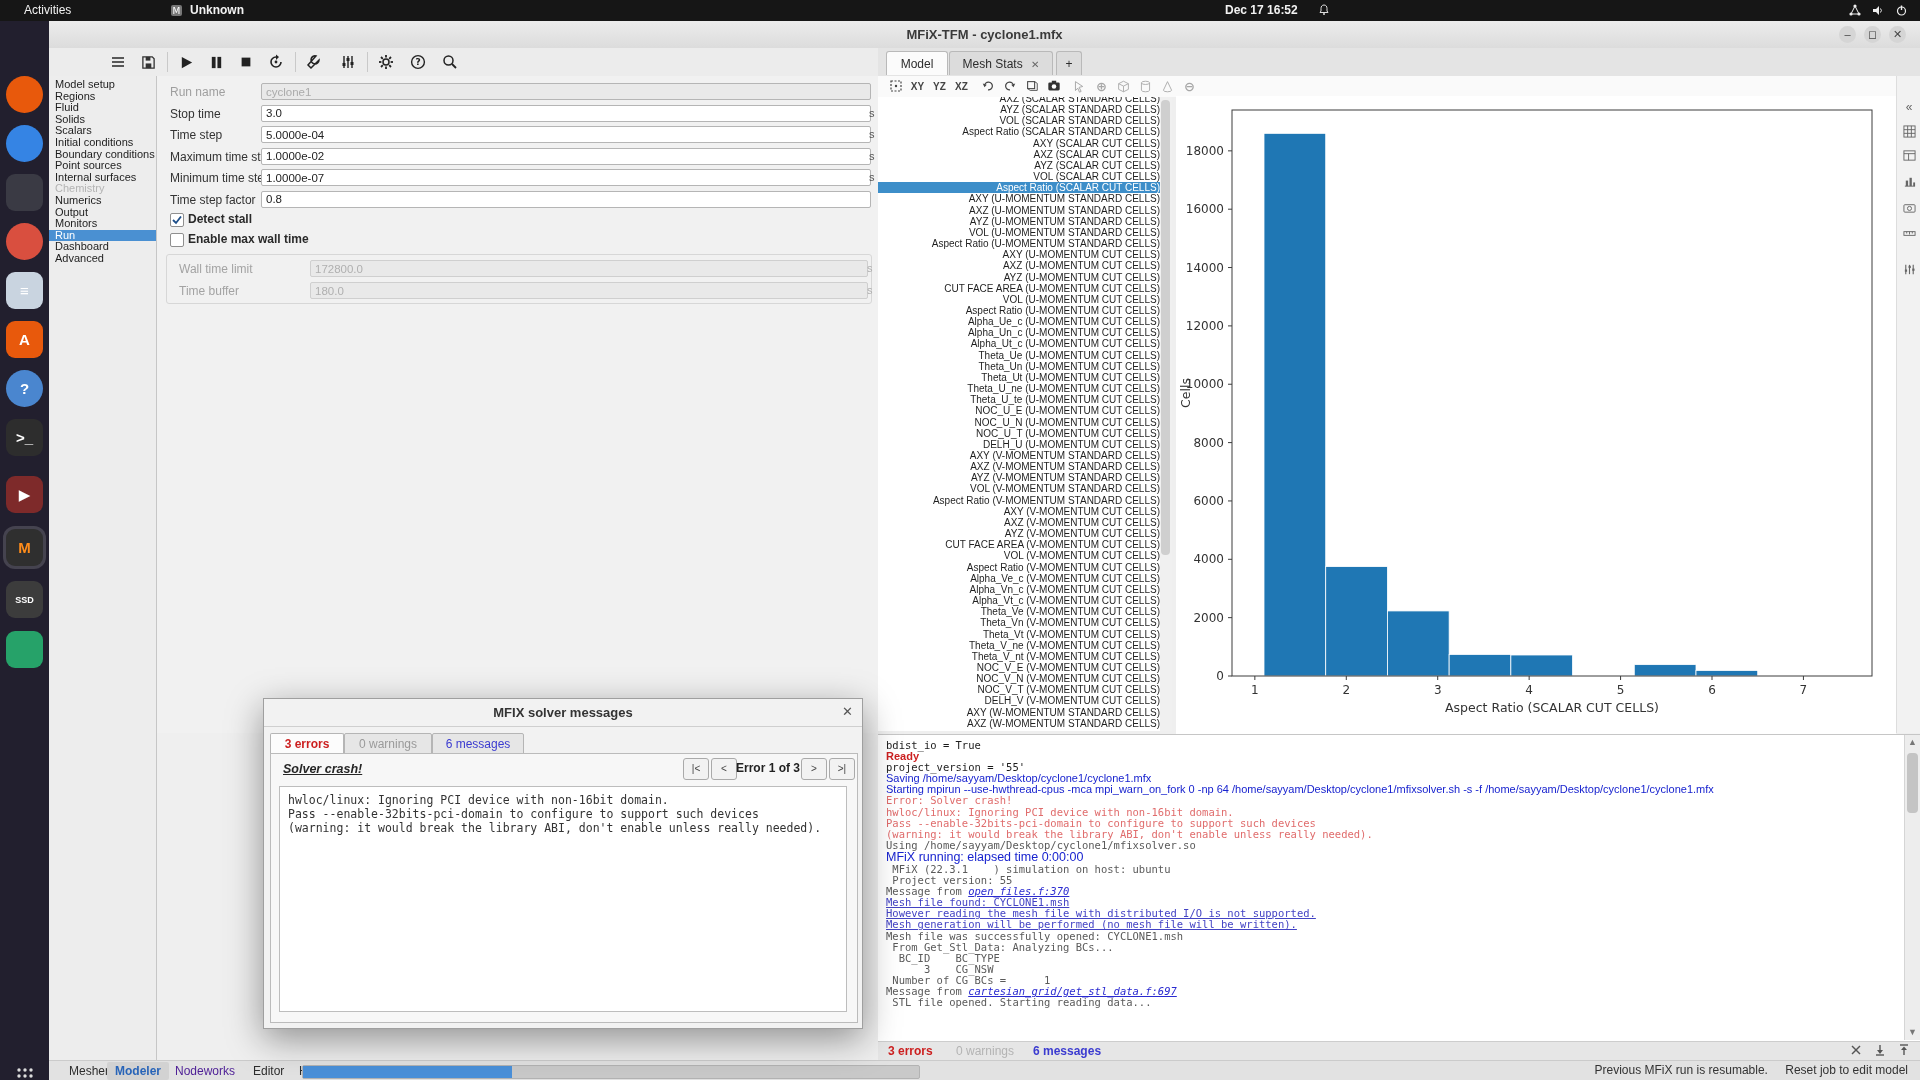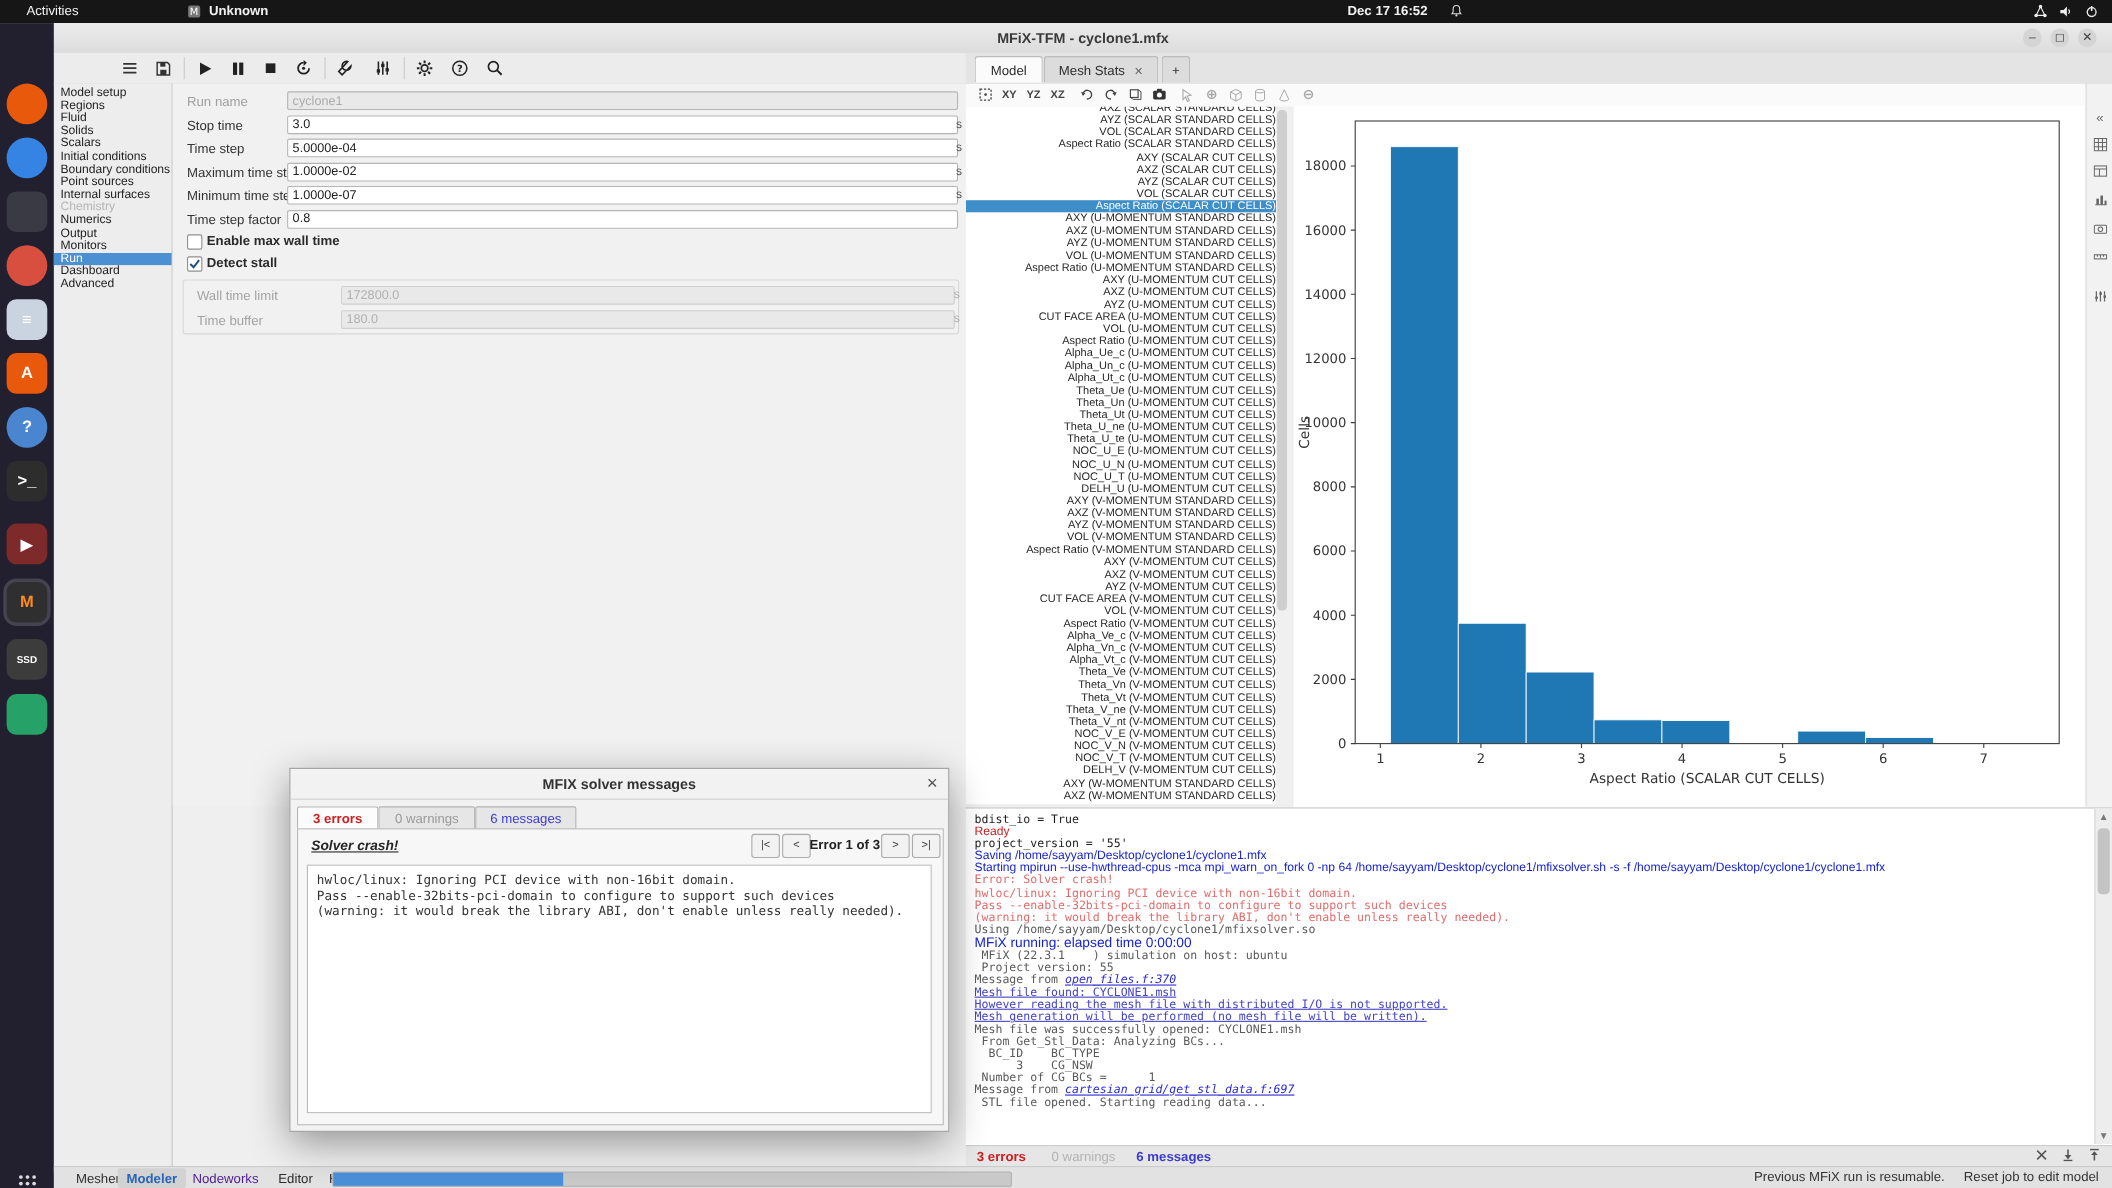--- a/index.html
+++ b/index.html
@@ -68,21 +68,21 @@
   
   #rstrip{left:1896px;top:76px;width:24px;height:657px;background:#f2f2f2;border-left:1px solid #ddd;}
   .rs-ico{position:absolute;left:3px;width:18px;height:18px;display:flex;align-items:center;justify-content:center;color:#666;}
   
   #terminal{left:878px;top:734px;width:1042px;height:307px;background:#fff;border-top:1px solid #c6c6c6;
     padding:5px 0 0 8px;box-sizing:border-box;overflow:hidden;}
   .t-line{white-space:pre;line-height:11.1px;font-size:10.5px;}
   .t-mono{font-family:"DejaVu Sans Mono","Liberation Mono",monospace;}
   .t-sans{font-family:"Liberation Sans",sans-serif;font-size:11px;}
   .t-big{font-size:12.5px;line-height:13px;}
-  .c-dark{color:#1c1c1c;} .c-red{color:#cc1f1f;} .c-blue{color:#1823cf;}
+  .c-dark{color:#1c1c1c;} .c-red{color:#cc1f1f;font-weight:bold;} .c-blue{color:#1823cf;}
   .c-blue2{color:#4343c4;text-decoration:underline;} .c-pink{color:#e06c6c;} .c-gray{color:#5a5a5a;}
   .t-link{color:#2a2ad0;font-style:italic;text-decoration:underline;}
   #term-scroll{left:1904px;top:735px;width:15px;height:305px;background:#ededed;border-left:1px solid #d5d5d5;}
   #term-thumb{position:absolute;left:2px;top:18px;width:11px;height:60px;background:#c4c4c4;border-radius:4px;}
   .scroll-arrow{position:absolute;left:2px;width:11px;height:11px;color:#777;font-size:9px;text-align:center;line-height:11px;}
   
   #termstatus{left:878px;top:1041px;width:1042px;height:19px;background:#e6e6e6;border-top:1px solid #cdcdcd;font-size:12px;}
   #termstatus span{position:absolute;top:2px;}
   
   #statusbar{left:49px;top:1060px;width:1871px;height:20px;background:#e2e2e2;border-top:1px solid #cbcbcb;}
@@ -321,30 +321,30 @@
         <input class="f-input" value="1.0000e-07" style="">
         <span class="f-unit">s</span>
       </div>
       <div class="f-row">
         <span class="f-label">Time step factor</span>
         <input class="f-input" value="0.8" style="">
       </div>
     </div>
   <div id="cb-rows">
       <div class="cb-row">
-        <span class="cb-box"></span>
-        <span class="cb-label">Enable max wall time</span>
-      </div>
-      <div class="cb-row">
         <span class="cb-box">
           <svg width="12" height="12" viewBox="0 0 12 12">
             <polyline points="2,6 5,9 10,2.5" fill="none" stroke="#1d4e89" stroke-width="1.8"></polyline>
           </svg>
         </span>
         <span class="cb-label">Detect stall</span>
+      </div>
+      <div class="cb-row">
+        <span class="cb-box"></span>
+        <span class="cb-label">Enable max wall time</span>
       </div>
     </div>
   <div id="wall-group">
       <div class="wg-row">
         <span class="wg-label">Wall time limit</span>
         <input class="wg-input" value="172800.0" style="">
         <span class="wg-unit">s</span>
       </div>
       <div class="wg-row">
         <span class="wg-label">Time buffer</span>

